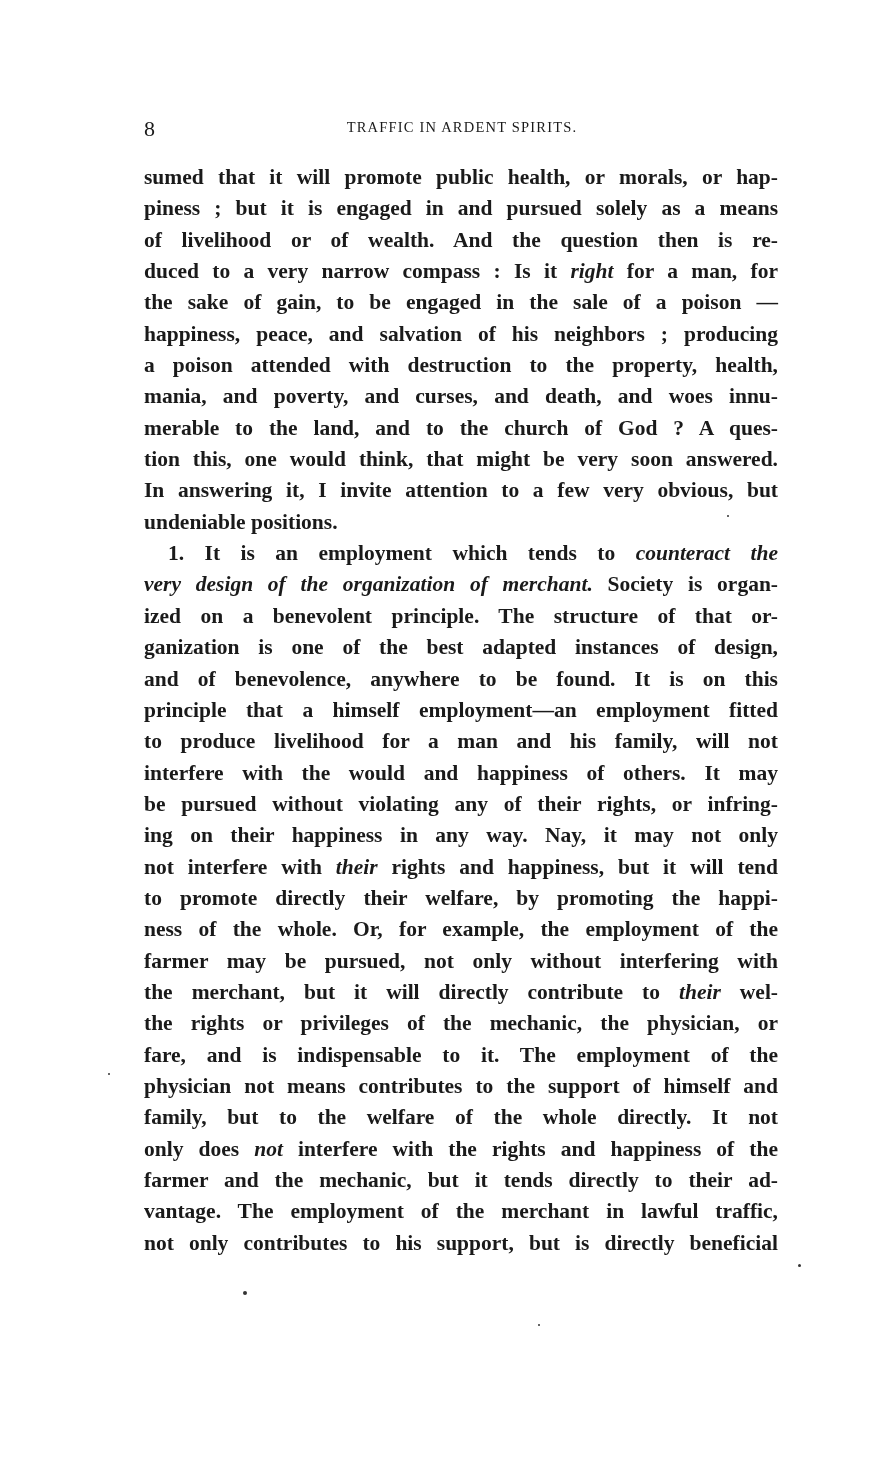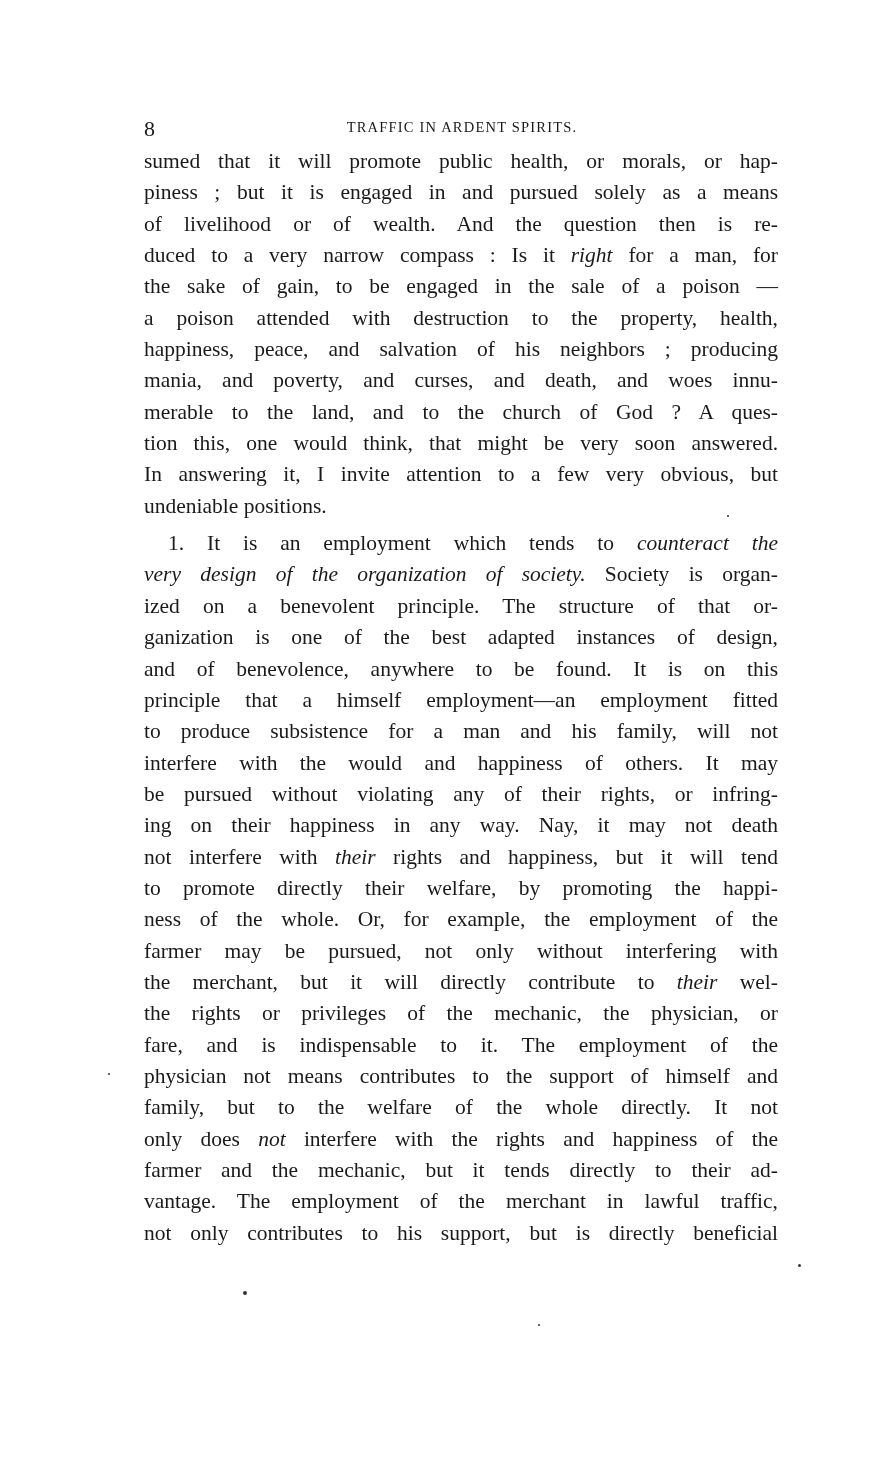--- a/index.html
+++ b/index.html
@@ -39,39 +39,39 @@
       left: 0; right: 0;
       top: 3px;
       text-align: center;
       font-size: 14.5px;
       letter-spacing: 1.2px;
       font-variant: small-caps;
       text-transform: uppercase;
     }
     .text-block {
       position: absolute;
-      top: 146px;
+      top: 162px;
       left: 144px;
       width: 634px;
+      font-weight: bold;
     }
     .line {
       display: block;
       height: 31.35px;
       line-height: 31.35px;
       font-size: 21.5px;
       white-space: nowrap;
       text-align: justify;
       text-align-last: justify;
     }
     .line.last {
       text-align-last: left;
     }
     .line.indent {
       padding-left: 24px;
-      margin-top: 6px;
     }
     .line em { font-style: italic; }
     .speck {
       position: absolute;
       background: #333;
       border-radius: 50%;
     }
   </style>
 </head>
 <body>
@@ -81,37 +81,37 @@
     <span class="page-number">8</span>
     <span class="running-title">TRAFFIC IN ARDENT SPIRITS.</span>
   </div>
 
   <div class="text-block" id="text-block">
       <span class="line"><span>sumed that it will promote public health, or morals, or hap-</span></span>
       <span class="line"><span>piness ;  but it is engaged in and pursued solely as a means</span></span>
       <span class="line"><span>of livelihood or of wealth.  And the question then is re-</span></span>
       <span class="line"><span>duced to a very narrow compass :  Is it </span><em>right</em><span> for a man, for</span></span>
       <span class="line"><span>the sake of gain, to be engaged in the sale of a poison —</span></span>
+      <span class="line"><span>happiness, peace, and salvation of his neighbors ;  producing</span></span>
       <span class="line"><span>a poison attended with destruction to the property, health,</span></span>
-      <span class="line"><span>happiness, peace, and salvation of his neighbors ;  producing</span></span>
       <span class="line"><span>mania, and poverty, and curses, and death, and woes innu-</span></span>
       <span class="line"><span>merable to the land, and to the church of God ?   A ques-</span></span>
       <span class="line"><span>tion this, one would think, that might be very soon answered.</span></span>
       <span class="line"><span>In answering it, I invite attention to a few very obvious, but</span></span>
       <span class="line last"><span>undeniable positions.</span></span>
       <span class="line indent"><span>1.  It is an employment which tends to </span><em>counteract the</em></span>
-      <span class="line"><em>very design of the organization of society.</em><span>  Society is organ-</span></span>
+      <span class="line"><em>very design of the organization of merchant.</em><span>  Society is organ-</span></span>
       <span class="line"><span>ized on a benevolent principle.   The structure of that or-</span></span>
       <span class="line"><span>ganization is one of the best adapted instances of design,</span></span>
       <span class="line"><span>and of benevolence, anywhere to be found.   It is on this</span></span>
       <span class="line"><span>principle that a himself employment—an employment fitted</span></span>
-      <span class="line"><span>to produce subsistence for a man and his family, will not</span></span>
+      <span class="line"><span>to produce livelihood for a man and his family, will not</span></span>
       <span class="line"><span>interfere with the would and happiness of others.   It may</span></span>
       <span class="line"><span>be pursued without violating any of their rights, or infring-</span></span>
-      <span class="line"><span>ing on their happiness in any way.   Nay, it may not death</span></span>
+      <span class="line"><span>ing on their happiness in any way.   Nay, it may not only</span></span>
       <span class="line"><span>not interfere with </span><em>their</em><span> rights and happiness, but it will tend</span></span>
       <span class="line"><span>to promote directly their welfare, by promoting the happi-</span></span>
       <span class="line"><span>ness of the whole.   Or, for example, the employment of the</span></span>
       <span class="line"><span>farmer may be pursued, not only without interfering with</span></span>
       <span class="line"><span>the merchant, but it will directly contribute to </span><em>their</em><span> wel-</span></span>
       <span class="line"><span>the rights or privileges of the mechanic, the physician, or</span></span>
       <span class="line"><span>fare, and is indispensable to it.   The employment of the</span></span>
       <span class="line"><span>physician not means contributes to the support of himself and</span></span>
       <span class="line"><span>family, but to the welfare of the whole directly.   It not</span></span>
       <span class="line"><span>only does </span><em>not</em><span> interfere with the rights and happiness of the</span></span>

